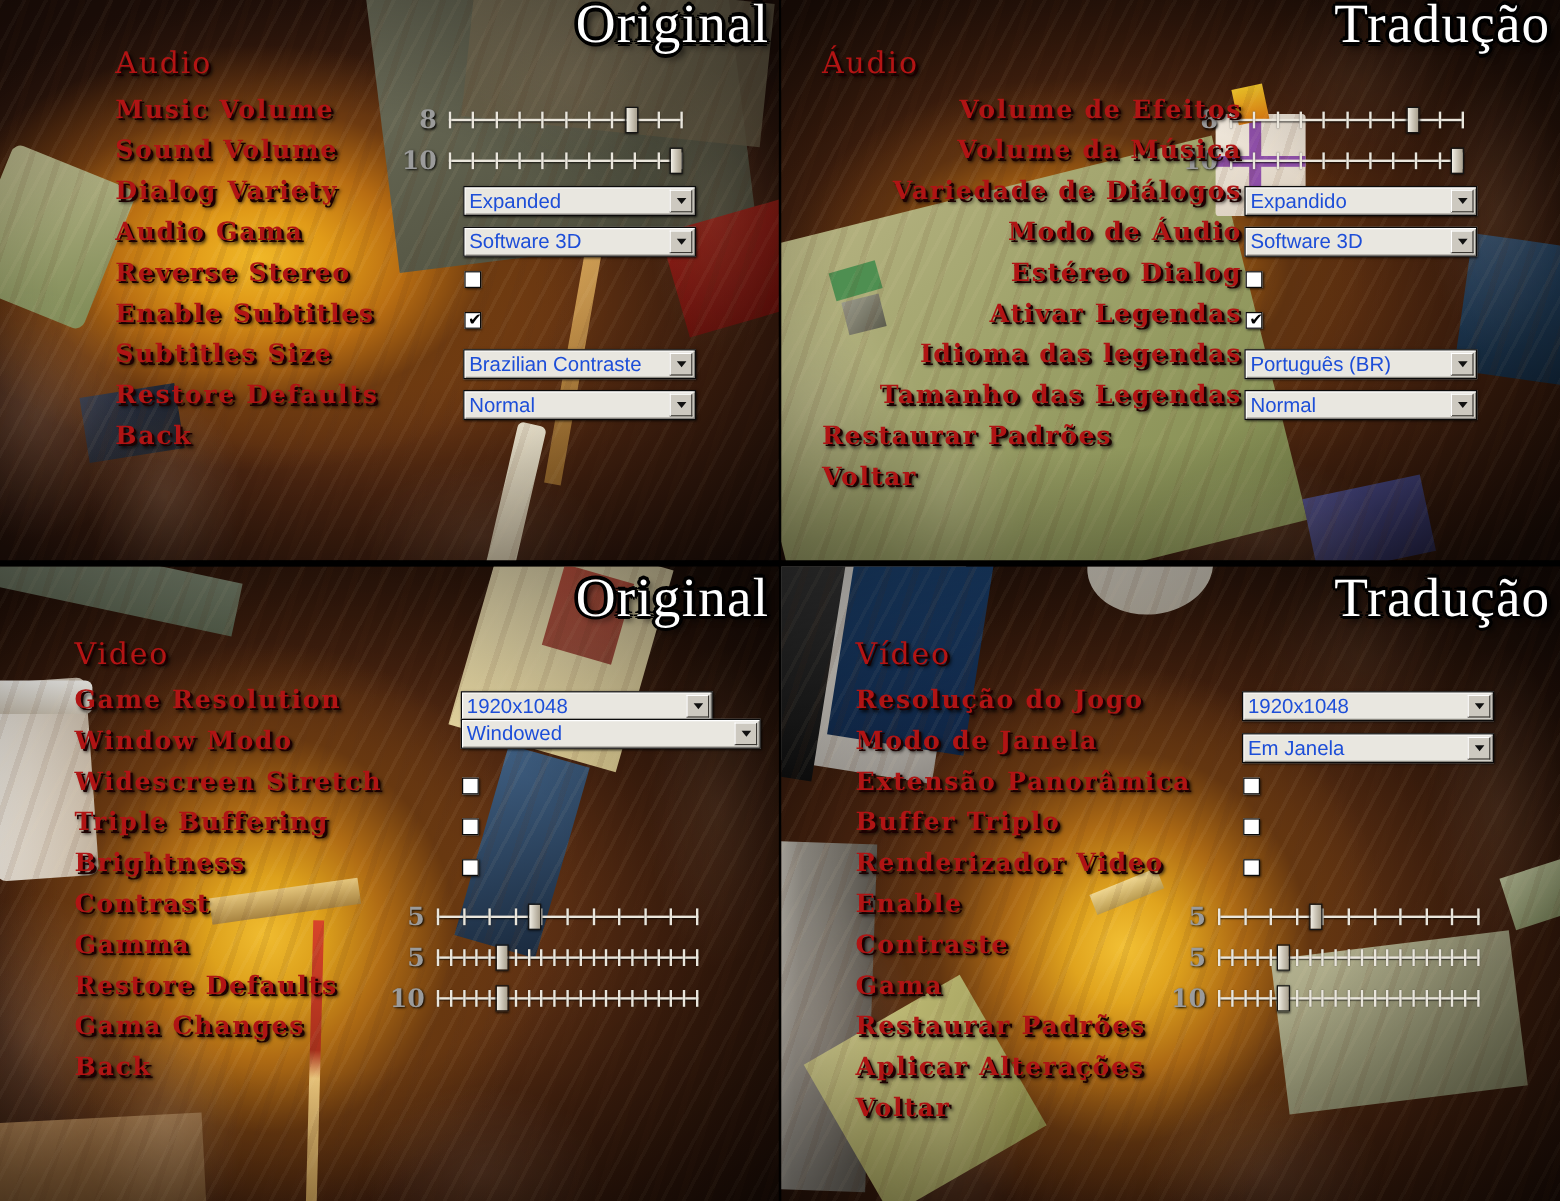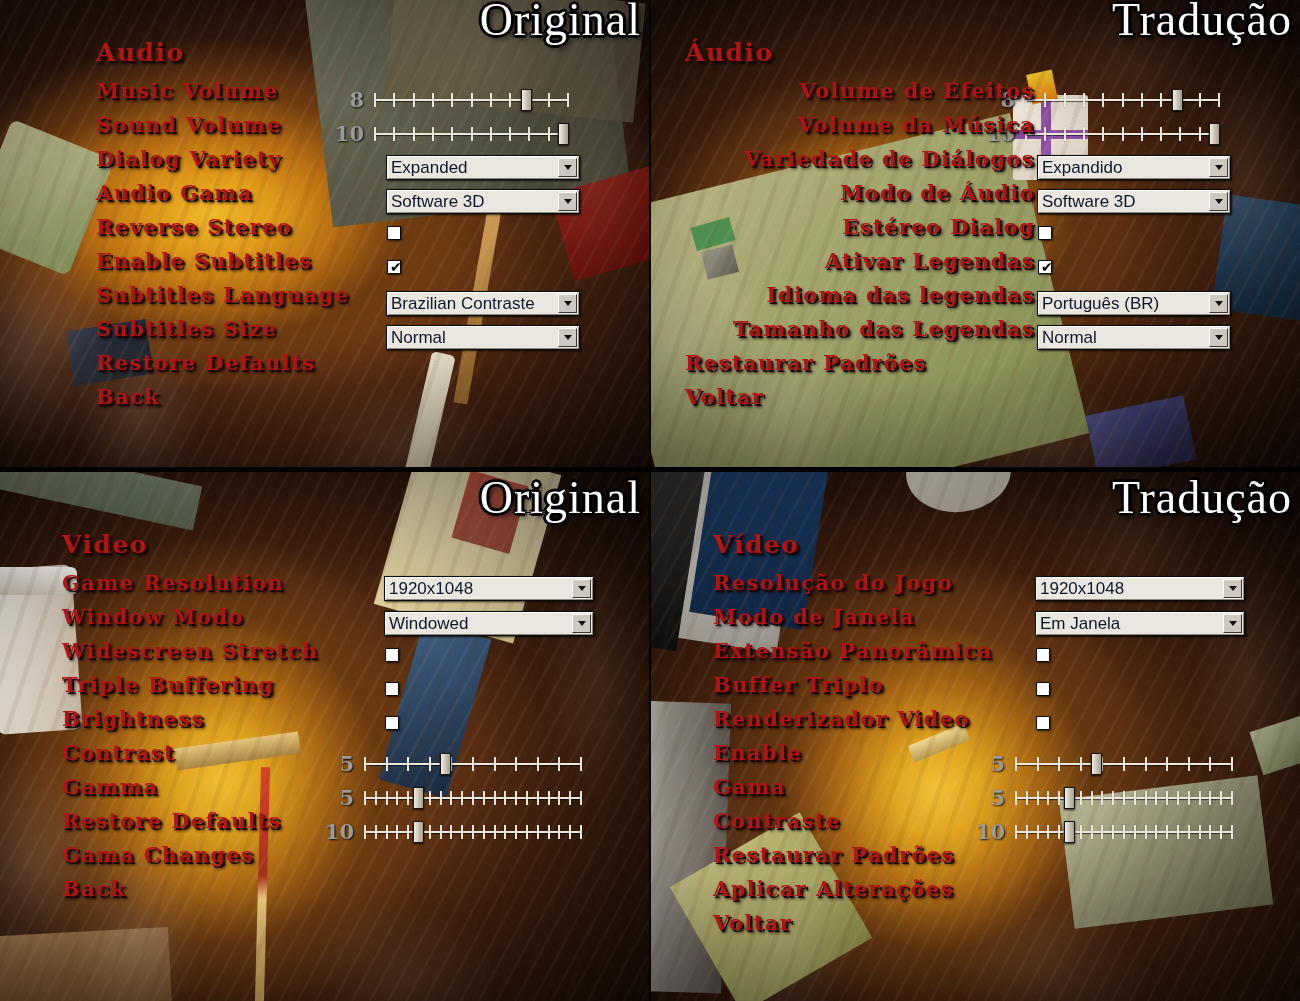--- a/index.html
+++ b/index.html
@@ -81,21 +81,21 @@
       -3px 0 0 #000, 3px 0 0 #000, 0 -3px 0 #000, 0 3px 0 #000,
       4px 4px 5px rgba(0,0,0,.8);
     z-index:25; white-space:nowrap;
   }
   .corner-title.lower{ top:2px; }
 
   
   .menu{ position:absolute; z-index:20; }
   .menu-head{
     font-family:"DejaVu Serif", serif;
-    font-weight:700; font-size:25px; color:#b31414;
+    font-weight:400; font-size:25px; color:#b31414;
     text-shadow:2px 2px 0 #1a0000, 3px 3px 3px rgba(0,0,0,.85);
     letter-spacing:1.5px;
   }
   .row{ position:relative; height:34px; }
   .lbl{
     position:absolute; left:0; top:0;
     font-family:"DejaVu Serif", serif;
     font-weight:700; font-size:21px; color:#b01414;
     text-shadow:2px 2px 0 #1c0202, 3px 3px 3px rgba(0,0,0,.8);
     letter-spacing:1.4px; white-space:nowrap;
@@ -127,21 +127,21 @@
   
   .combo{
     position:absolute; height:25px;
     background:#e9e7e0;
     border:1px solid #0b0b0b;
     box-shadow:1px 1px 2px rgba(0,0,0,.75), inset 1px 1px 0 #ffffff, inset -1px -1px 0 #8d8a82;
     display:flex; align-items:center;
   }
   .combo .ctext{
     flex:1; padding-left:4px; overflow:hidden; white-space:nowrap;
-    font-family:"Liberation Sans", sans-serif; font-size:17px; color:#0f172a;
+    font-family:"Liberation Sans", sans-serif; font-size:17px; color:#1d4ed8;
     line-height:1;
   }
   .combo .cbtn{
     width:19px; height:19px; margin-right:2px; flex:0 0 19px;
     background:#cdc9c0;
     border-top:1px solid #ffffff; border-left:1px solid #ffffff;
     border-right:1px solid #3a3732; border-bottom:1px solid #3a3732;
     display:flex; align-items:center; justify-content:center;
   }
   .combo .cbtn .arw{
@@ -197,23 +197,20 @@
           <div class="lbl">Dialog Variety</div>
         </div>
         <div class="row">
           <div class="lbl">Audio Gama</div>
         </div>
         <div class="row">
           <div class="lbl">Reverse Stereo</div>
         </div>
         <div class="row">
           <div class="lbl">Enable Subtitles</div>
-        </div>
-        <div class="row">
-          <div class="lbl">Subtitles Language</div>
         </div>
         <div class="row">
           <div class="lbl">Subtitles Size</div>
         </div>
         <div class="row">
           <div class="lbl">Restore Defaults</div>
         </div>
         <div class="row">
           <div class="lbl">Back</div>
         </div>
@@ -461,21 +458,21 @@
         </div>
       </div>
     </div>
 
     <div class="combo" style="left:384px;top:104px;width:210px;">
       <div class="ctext">1920x1048</div>
       <div class="cbtn">
           <div class="arw"></div>
         </div>
     </div>
-    <div class="combo" style="left:384px;top:139px;width:210px;">
+    <div class="combo" style="left:384px;top:127px;width:250px;">
       <div class="ctext">Windowed</div>
       <div class="cbtn">
           <div class="arw"></div>
         </div>
     </div>
     <div class="cbox" style="left:385px;top:176px;"></div>
     <div class="cbox" style="left:385px;top:210px;"></div>
     <div class="cbox" style="left:385px;top:244px;"></div>
 
     <div class="sliderrow" style="left:320px;top:279px;">
@@ -588,24 +585,24 @@
         <div class="row">
           <div class="lbl">Buffer Triplo</div>
         </div>
         <div class="row">
           <div class="lbl">Renderizador Video</div>
         </div>
         <div class="row">
           <div class="lbl">Enable</div>
         </div>
         <div class="row">
+          <div class="lbl">Contraste</div>
+        </div>
+        <div class="row">
           <div class="lbl">Gama</div>
-        </div>
-        <div class="row">
-          <div class="lbl">Contraste</div>
         </div>
         <div class="row">
           <div class="lbl">Restaurar Padrões</div>
         </div>
         <div class="row">
           <div class="lbl">Aplicar Alterações</div>
         </div>
         <div class="row">
           <div class="lbl">Voltar</div>
         </div>

